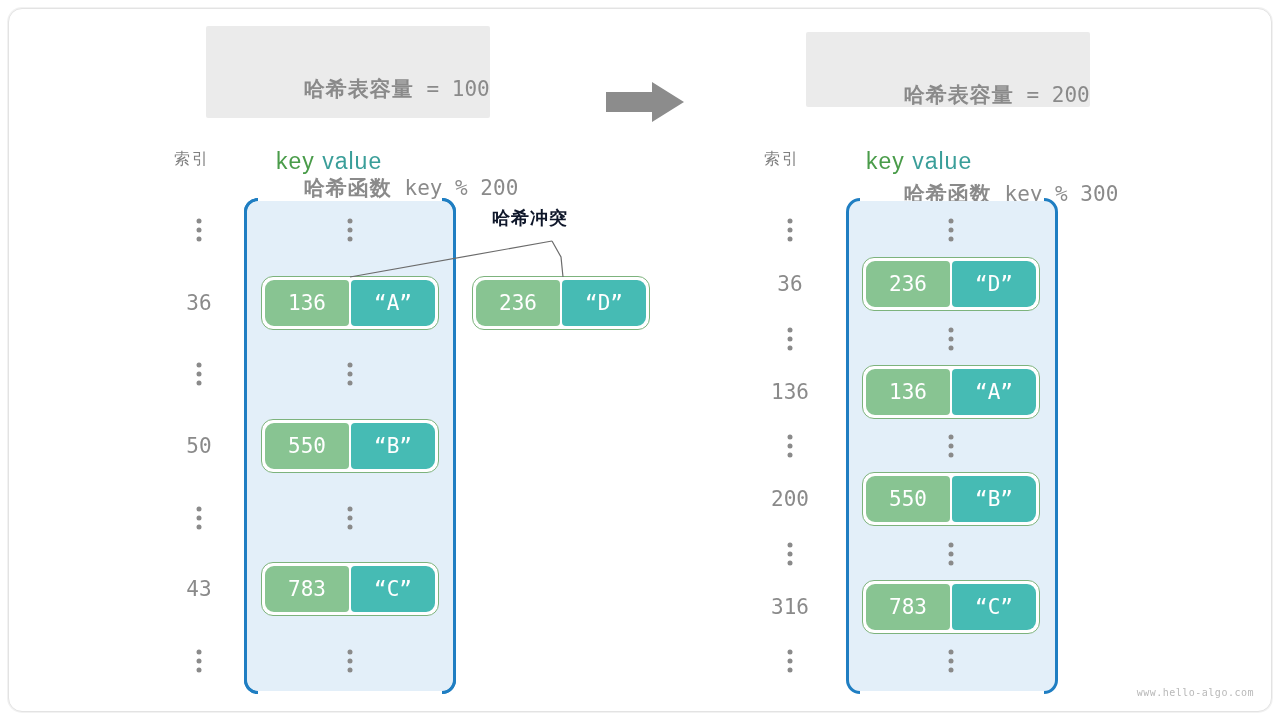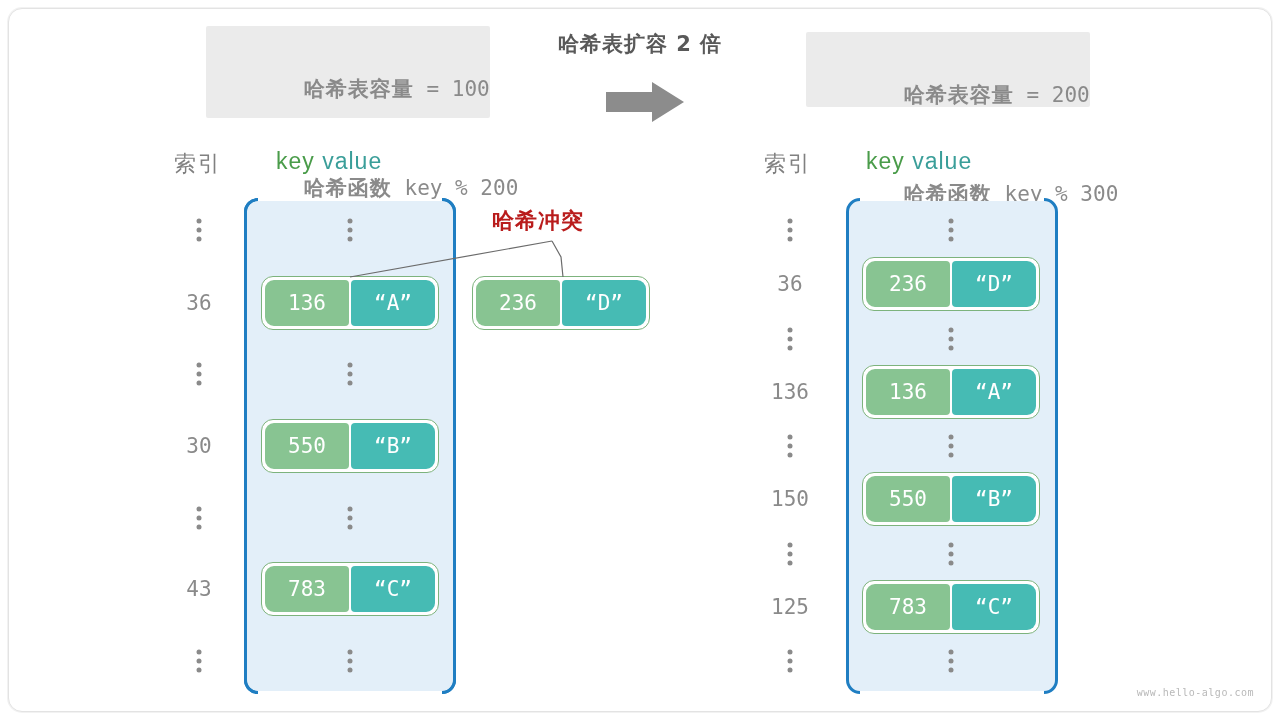--- a/index.html
+++ b/index.html
@@ -74,21 +74,21 @@
     position: absolute;
     left: 600px;
     top: 78px;
     width: 90px;
     height: 48px;
   }
 
   
   .hdr-index {
     position: absolute;
-    font-size: 22px;
+    font-size: 16px;
     color: #808080;
     letter-spacing: 2px;
     white-space: nowrap;
   }
   .hdr-kv {
     position: absolute;
     font-family: Liberation Sans, sans-serif;
     font-size: 23px;
     white-space: nowrap;
     letter-spacing: 1px;
@@ -157,23 +157,23 @@
     border-radius: 4px 9px 9px 4px;
     margin-left: 2px;
     font-size: 21px;
   }
 
   
   #collision-label {
     position: absolute;
     left: 492px;
     top: 206px;
-    font-size: 22px;
+    font-size: 18px;
     font-weight: bold;
-    color: #b91c1c;
+    color: #0f172a;
     letter-spacing: 1px;
     white-space: nowrap;
   }
 
   
   #watermark {
     position: absolute;
     right: 26px;
     bottom: 22px;
     font-family: "DejaVu Sans Mono", "Liberation Mono", monospace;
@@ -193,21 +193,20 @@
 
   <div class="info-box" id="left-info" style="left:206px; top:26px; width:284px; height:92px;">
     <div class="info-line">
       <span class="cn">哈希表容量</span><span> = 100</span>
     </div>
     <div class="info-line">
       <span class="cn">哈希函数</span><span> key % 200</span>
     </div>
   </div>
 
-  <div id="expand-title">哈希表扩容 2 倍</div>
   <div id="arrow-wrap">
     <svg width="90" height="48" viewBox="0 0 90 48">
       <path d="M6 14 L52 14 L52 4 L84 24 L52 44 L52 34 L6 34 Z" fill="#8c8c8c"></path>
     </svg>
   </div>
 
   <div class="info-box" id="right-info" style="left:806px; top:32px; width:284px; height:75px;">
     <div class="info-line">
       <span class="cn">哈希表容量</span><span> = 200</span>
     </div>
@@ -248,21 +247,21 @@
       <i></i>
       <i></i>
       <i></i>
     </div>
   <div class="idx" style="left:199px; top:303px;">36</div>
   <div class="vdots" style="left:199px; top:374px;">
       <i></i>
       <i></i>
       <i></i>
     </div>
-  <div class="idx" style="left:199px; top:446px;">30</div>
+  <div class="idx" style="left:199px; top:446px;">50</div>
   <div class="vdots" style="left:199px; top:518px;">
       <i></i>
       <i></i>
       <i></i>
     </div>
   <div class="idx" style="left:199px; top:589px;">43</div>
   <div class="vdots" style="left:199px; top:661px;">
       <i></i>
       <i></i>
       <i></i>
@@ -328,27 +327,27 @@
       <i></i>
       <i></i>
       <i></i>
     </div>
   <div class="idx" style="left:790px; top:392px;">136</div>
   <div class="vdots" style="left:790px; top:446px;">
       <i></i>
       <i></i>
       <i></i>
     </div>
-  <div class="idx" style="left:790px; top:499px;">150</div>
+  <div class="idx" style="left:790px; top:499px;">200</div>
   <div class="vdots" style="left:790px; top:554px;">
       <i></i>
       <i></i>
       <i></i>
     </div>
-  <div class="idx" style="left:790px; top:607px;">125</div>
+  <div class="idx" style="left:790px; top:607px;">316</div>
   <div class="vdots" style="left:790px; top:661px;">
       <i></i>
       <i></i>
       <i></i>
     </div>
 
   <div class="vdots" style="left:951px; top:230px;">
       <i></i>
       <i></i>
       <i></i>

